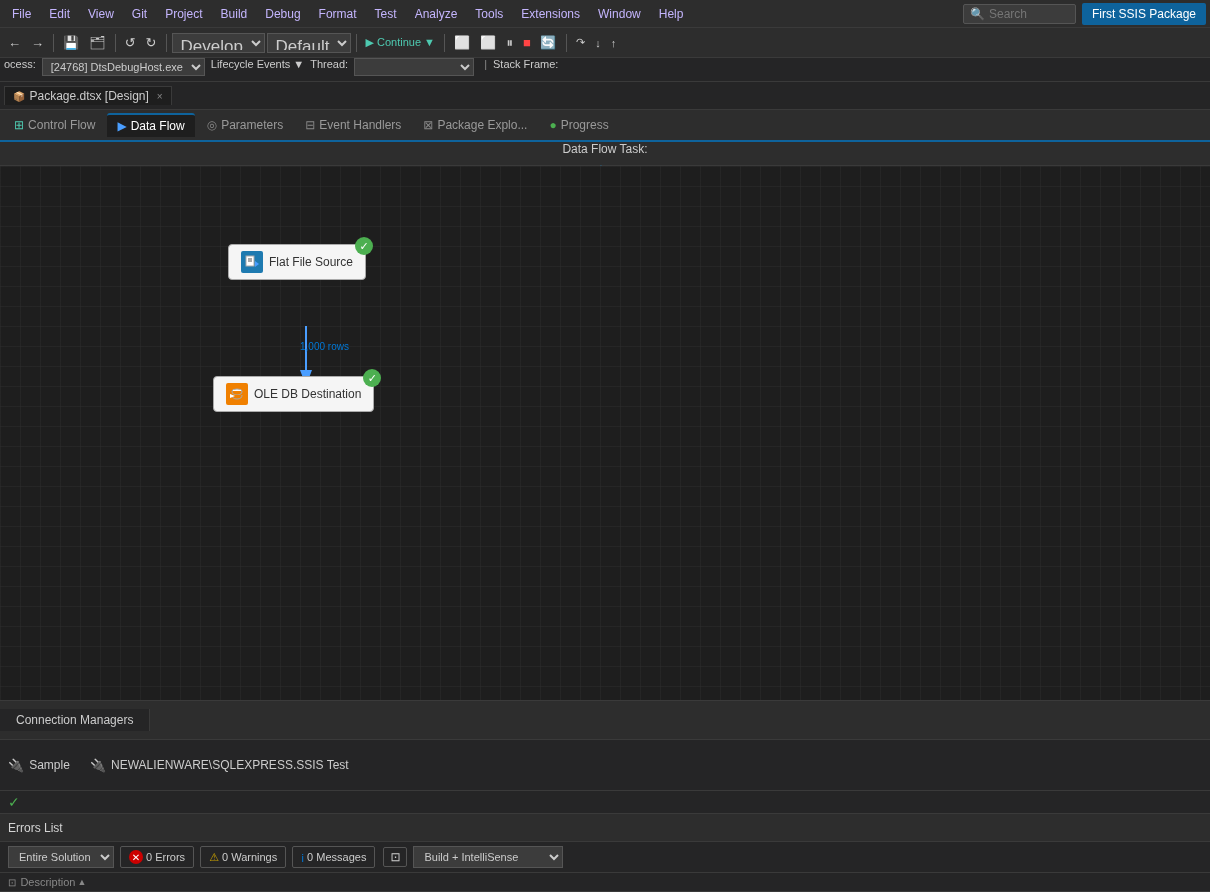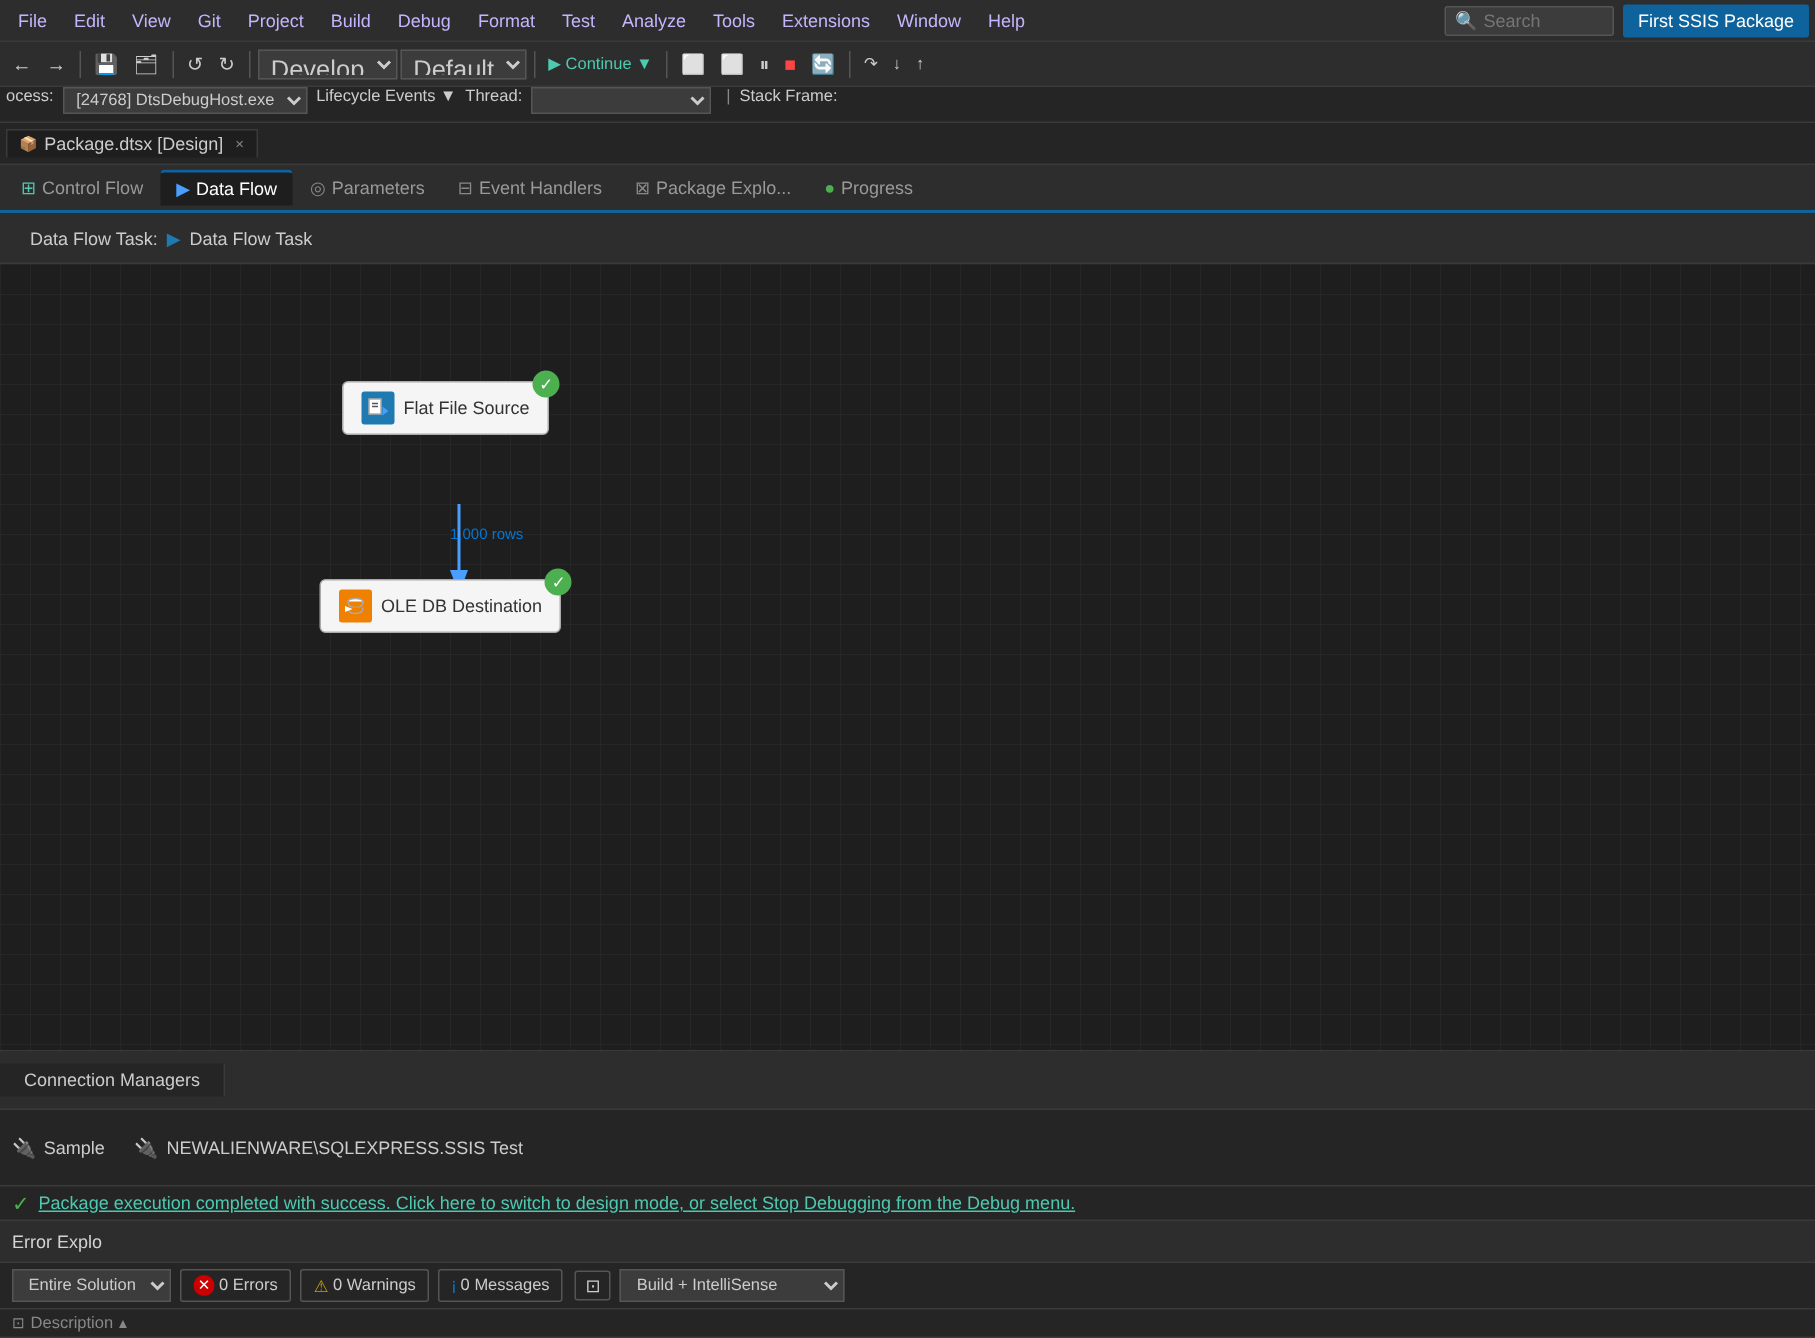--- a/index.html
+++ b/index.html
@@ -26,21 +26,21 @@
     .tab-area { background: #252526; border-bottom: 1px solid #3a3a3a; display: flex; align-items: center; height: 28px; padding: 0 4px; }
     .package-tab { display: flex; align-items: center; background: #1e1e1e; border: 1px solid #3a3a3a; border-bottom: none; padding: 2px 8px; gap: 4px; font-size: 12px; color: #cccccc; cursor: pointer; }
     .tab-close { color: #888; font-size: 10px; cursor: pointer; margin-left: 4px; }
 
     
     .inner-tabs { background: #2d2d2d; display: flex; align-items: center; height: 32px; border-bottom: 2px solid #0e639c; padding: 0 4px; gap: 2px; }
     .inner-tab { display: flex; align-items: center; gap: 4px; padding: 4px 10px; cursor: pointer; color: #999; font-size: 12px; border-radius: 3px 3px 0 0; }
     .inner-tab.active { background: #1e1e1e; color: #fff; border-top: 2px solid #0e639c; }
 
     
-    .dft-bar { background: #2d2d2d; display: flex; align-items: center; height: 34px; padding: 0 20px; gap: 6px; border-bottom: 1px solid #3a3a3a; font-size: 12px; color: #cccccc; }
+    .dft-bar { background: #2d2d2d; display: flex; align-items: center; height: 24px; padding: 0 8px; gap: 6px; border-bottom: 1px solid #3a3a3a; font-size: 12px; color: #cccccc; flex-direction: column; }
 
     
     .canvas-area { background: #1e1e1e; position: relative; overflow: hidden; flex: 1; }
     .canvas-grid { 
       width: 100%; height: 100%;
       background-image: 
         linear-gradient(rgba(80,80,80,0.15) 1px, transparent 1px),
         linear-gradient(90deg, rgba(80,80,80,0.15) 1px, transparent 1px);
       background-size: 20px 20px;
       position: relative;
@@ -282,26 +282,25 @@
         </div>
         <div class="conn-item">
           <span style="color:#f08000; font-size:13px;">🔌</span>
           <span>NEWALIENWARE\SQLEXPRESS.SSIS Test</span>
         </div>
       </div>
     </div>
 
     <div class="success-bar">
       <span style="color:#4caf50; font-size:14px;">✓</span>
-      <a class="success-link">Package execution completed with success. Click here to switch to design mode, or select Stop Debugging from the Debug menu.</a>
     </div>
 
     <div class="error-list-area">
       <div class="error-list-header">
-        <span>Error Explo</span>
+        <span>Errors List</span>
       </div>
       <div class="error-list-toolbar">
         <select class="error-dropdown">
           <option>Entire Solution</option>
         </select>
         <button class="error-btn">
           <span class="badge badge-red">✕</span>
           <span>0 Errors</span>
         </button>
         <button class="error-btn">

